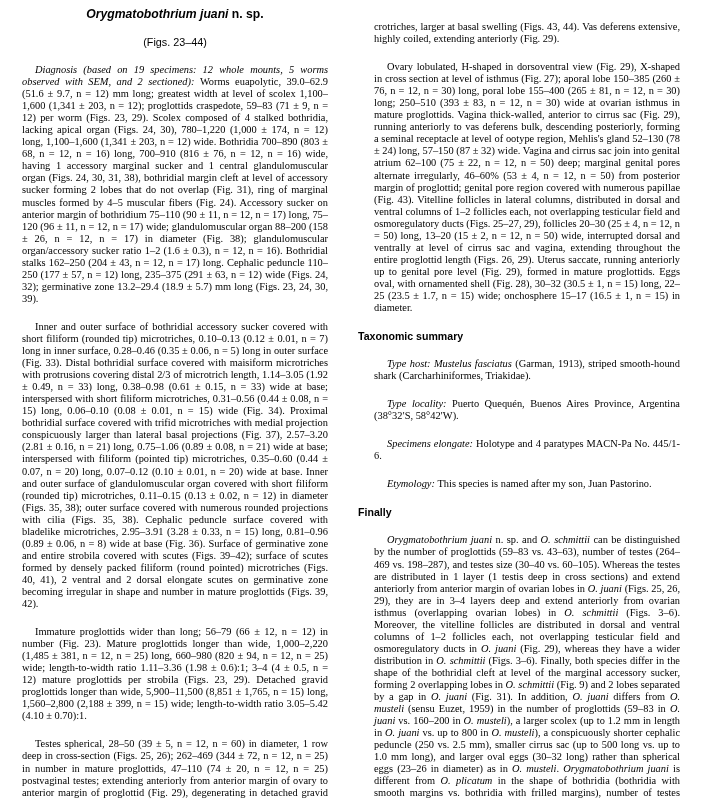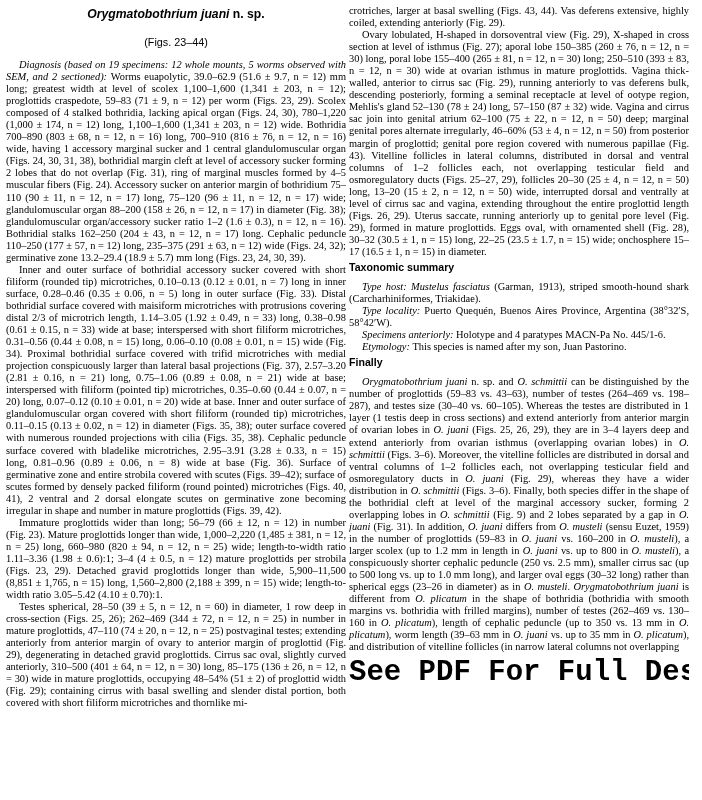--- a/index.html
+++ b/index.html
@@ -2,38 +2,38 @@
 <html lang="en"><head>
 <meta charset="utf-8">
 <style>
   html, body { margin:0; padding:0; background:#ffffff; }
   body {
     width:702px; height:800px; overflow:hidden;
     color:#000;
     font-family:"Liberation Serif", serif;
     -webkit-font-smoothing:antialiased;
   }
-  .page { display:flex; gap:3px; padding:5px 6px 0 6px; box-sizing:border-box; width:702px; }
+  .page { display:flex; gap:14px; padding:5px 6px 0 6px; box-sizing:border-box; width:702px; }
   .col {
     width:340px; height:793px; overflow:hidden;
     font-size:10.4px; line-height:12.05px;
     text-align:justify; text-justify:inter-word;
     hyphens:auto; -webkit-hyphens:auto;
   }
   .title-block { margin:2px 0 11px 0; }
   h1.species-title {
     font-family:"Liberation Sans", sans-serif;
     font-size:12.2px; font-weight:bold; font-style:normal;
     text-align:center; margin:0; line-height:14px;
   }
   .figures-range {
     font-family:"Liberation Sans", sans-serif;
     font-size:10.8px; text-align:center; margin:15px 0 0 0; line-height:12px;
   }
-  p.para { margin:0; }
+  p.para { margin:16px; }
   p.indent { text-indent:13px; }
   h2.section-heading {
     font-family:"Liberation Sans", sans-serif;
     font-size:10.6px; font-weight:bold;
     margin:3px 0 8px 0; line-height:12px; text-align:left;
   }
   .see-pdf-banner {
     font-family:Liberation Mono, monospace;
     font-weight:bold; font-size:29px; line-height:26px;
     text-align:center; margin-top:7px; white-space:nowrap;
@@ -55,19 +55,19 @@
         <p class="para indent"><span>Immature proglottids wider than long; 56–79 (66 ± 12, n = 12) in number (Fig. 23). Mature proglottids longer than wide, 1,000–2,220 (1,485 ± 381, n = 12, n = 25) long, 660–980 (820 ± 94, n = 12, n = 25) wide; length-to-width ratio 1.11–3.36 (1.98 ± 0.6):1; 3–4 (4 ± 0.5, n = 12) mature proglottids per strobila (Figs. 23, 29). Detached gravid proglottids longer than wide, 5,900–11,500 (8,851 ± 1,765, n = 15) long, 1,560–2,800 (2,188 ± 399, n = 15) wide; length-to-width ratio 3.05–5.42 (4.10 ± 0.70):1.</span></p>
         <p class="para indent"><span>Testes spherical, 28–50 (39 ± 5, n = 12, n = 60) in diameter, 1 row deep in cross-section (Figs. 25, 26); 262–469 (344 ± 72, n = 12, n = 25) in number in mature proglottids, 47–110 (74 ± 20, n = 12, n = 25) postvaginal testes; extending anteriorly from anterior margin of ovary to anterior margin of proglottid (Fig. 29), degenerating in detached gravid proglottids. Cirrus sac oval, slightly curved anteriorly, 310–500 (401 ± 64, n = 12, n = 30) long, 85–175 (136 ± 26, n = 12, n = 30) wide in mature proglottids, occupying 48–54% (51 ± 2) of proglottid width (Fig. 29); containing cirrus with basal swelling and slender distal portion, both covered with short filiform microtriches and thornlike mi-</span></p>
       </div>
   </div>
   <div class="col">
       <p class="para"><span>crotriches, larger at basal swelling (Figs. 43, 44). Vas deferens extensive, highly coiled, extending anteriorly (Fig. 29).</span></p>
       <p class="para indent"><span>Ovary lobulated, H-shaped in dorsoventral view (Fig. 29), X-shaped in cross section at level of isthmus (Fig. 27); aporal lobe 150–385 (260 ± 76, n = 12, n = 30) long, poral lobe 155–400 (265 ± 81, n = 12, n = 30) long; 250–510 (393 ± 83, n = 12, n = 30) wide at ovarian isthmus in mature proglottids. Vagina thick-walled, anterior to cirrus sac (Fig. 29), running anteriorly to vas deferens bulk, descending posteriorly, forming a seminal receptacle at level of ootype region, Mehlis's gland 52–130 (78 ± 24) long, 57–150 (87 ± 32) wide. Vagina and cirrus sac join into genital atrium 62–100 (75 ± 22, n = 12, n = 50) deep; marginal genital pores alternate irregularly, 46–60% (53 ± 4, n = 12, n = 50) from posterior margin of proglottid; genital pore region covered with numerous papillae (Fig. 43). Vitelline follicles in lateral columns, distributed in dorsal and ventral columns of 1–2 follicles each, not overlapping testicular field and osmoregulatory ducts (Figs. 25–27, 29), follicles 20–30 (25 ± 4, n = 12, n = 50) long, 13–20 (15 ± 2, n = 12, n = 50) wide, interrupted dorsal and ventrally at level of cirrus sac and vagina, extending throughout the entire proglottid length (Figs. 26, 29). Uterus saccate, running anteriorly up to genital pore level (Fig. 29), formed in mature proglottids. Eggs oval, with ornamented shell (Fig. 28), 30–32 (30.5 ± 1, n = 15) long, 22–25 (23.5 ± 1.7, n = 15) wide; onchosphere 15–17 (16.5 ± 1, n = 15) in diameter.</span></p>
       <h2 class="section-heading">Taxonomic summary</h2>
       <p class="para indent"><i>Type host: Mustelus fasciatus</i><span> (Garman, 1913), striped smooth-hound shark (Carcharhiniformes, Triakidae).</span></p>
       <p class="para indent"><i>Type locality: </i><span>Puerto Quequén, Buenos Aires Province, Argentina (38°32′S, 58°42′W).</span></p>
-      <p class="para indent"><i>Specimens anteriorly: </i><span>Holotype and 4 paratypes MACN-Pa No. 445/1-6.</span></p>
+      <p class="para indent"><i>Specimens elongate: </i><span>Holotype and 4 paratypes MACN-Pa No. 445/1-6.</span></p>
       <p class="para indent"><i>Etymology: </i><span>This species is named after my son, Juan Pastorino.</span></p>
       <h2 class="section-heading">Finally</h2>
       <p class="para indent"><i>Orygmatobothrium juani</i><span> n. sp. and </span><i>O. schmittii</i><span> can be distinguished by the number of proglottids (59–83 vs. 43–63), number of testes (264–469 vs. 198–287), and testes size (30–40 vs. 60–105). Whereas the testes are distributed in 1 layer (1 testis deep in cross sections) and extend anteriorly from anterior margin of ovarian lobes in </span><i>O. juani</i><span> (Figs. 25, 26, 29), they are in 3–4 layers deep and extend anteriorly from ovarian isthmus (overlapping ovarian lobes) in </span><i>O. schmittii</i><span> (Figs. 3–6). Moreover, the vitelline follicles are distributed in dorsal and ventral columns of 1–2 follicles each, not overlapping testicular field and osmoregulatory ducts in </span><i>O. juani</i><span> (Fig. 29), whereas they have a wider distribution in </span><i>O. schmittii</i><span> (Figs. 3–6). Finally, both species differ in the shape of the bothridial cleft at level of the marginal accessory sucker, forming 2 overlapping lobes in </span><i>O. schmittii</i><span> (Fig. 9) and 2 lobes separated by a gap in </span><i>O. juani</i><span> (Fig. 31). In addition, </span><i>O. juani</i><span> differs from </span><i>O. musteli</i><span> (sensu Euzet, 1959) in the number of proglottids (59–83 in </span><i>O. juani</i><span> vs. 160–200 in </span><i>O. musteli</i><span>), a larger scolex (up to 1.2 mm in length in </span><i>O. juani</i><span> vs. up to 800 in </span><i>O. musteli</i><span>), a conspicuously shorter cephalic peduncle (250 vs. 2.5 mm), smaller cirrus sac (up to 500 long vs. up to 1.0 mm long), and larger oval eggs (30–32 long) rather than spherical eggs (23–26 in diameter) as in </span><i>O. musteli</i><span>. </span><i>Orygmatobothrium juani</i><span> is different from </span><i>O. plicatum</i><span> in the shape of bothridia (bothridia with smooth margins vs. bothridia with frilled margins), number of testes (262–469 vs. 130–160 in </span><i>O. plicatum</i><span>), length of cephalic peduncle (up to 350 vs. 13 mm in </span><i>O. plicatum</i><span>), worm length (39–63 mm in </span><i>O. juani</i><span> vs. up to 35 mm in </span><i>O. plicatum</i><span>), and distribution of vitelline follicles (in narrow lateral columns not overlapping</span></p>
       <div class="see-pdf-banner">See PDF For Full Description</div>
     </div>
 </div>
 
 </body></html>

